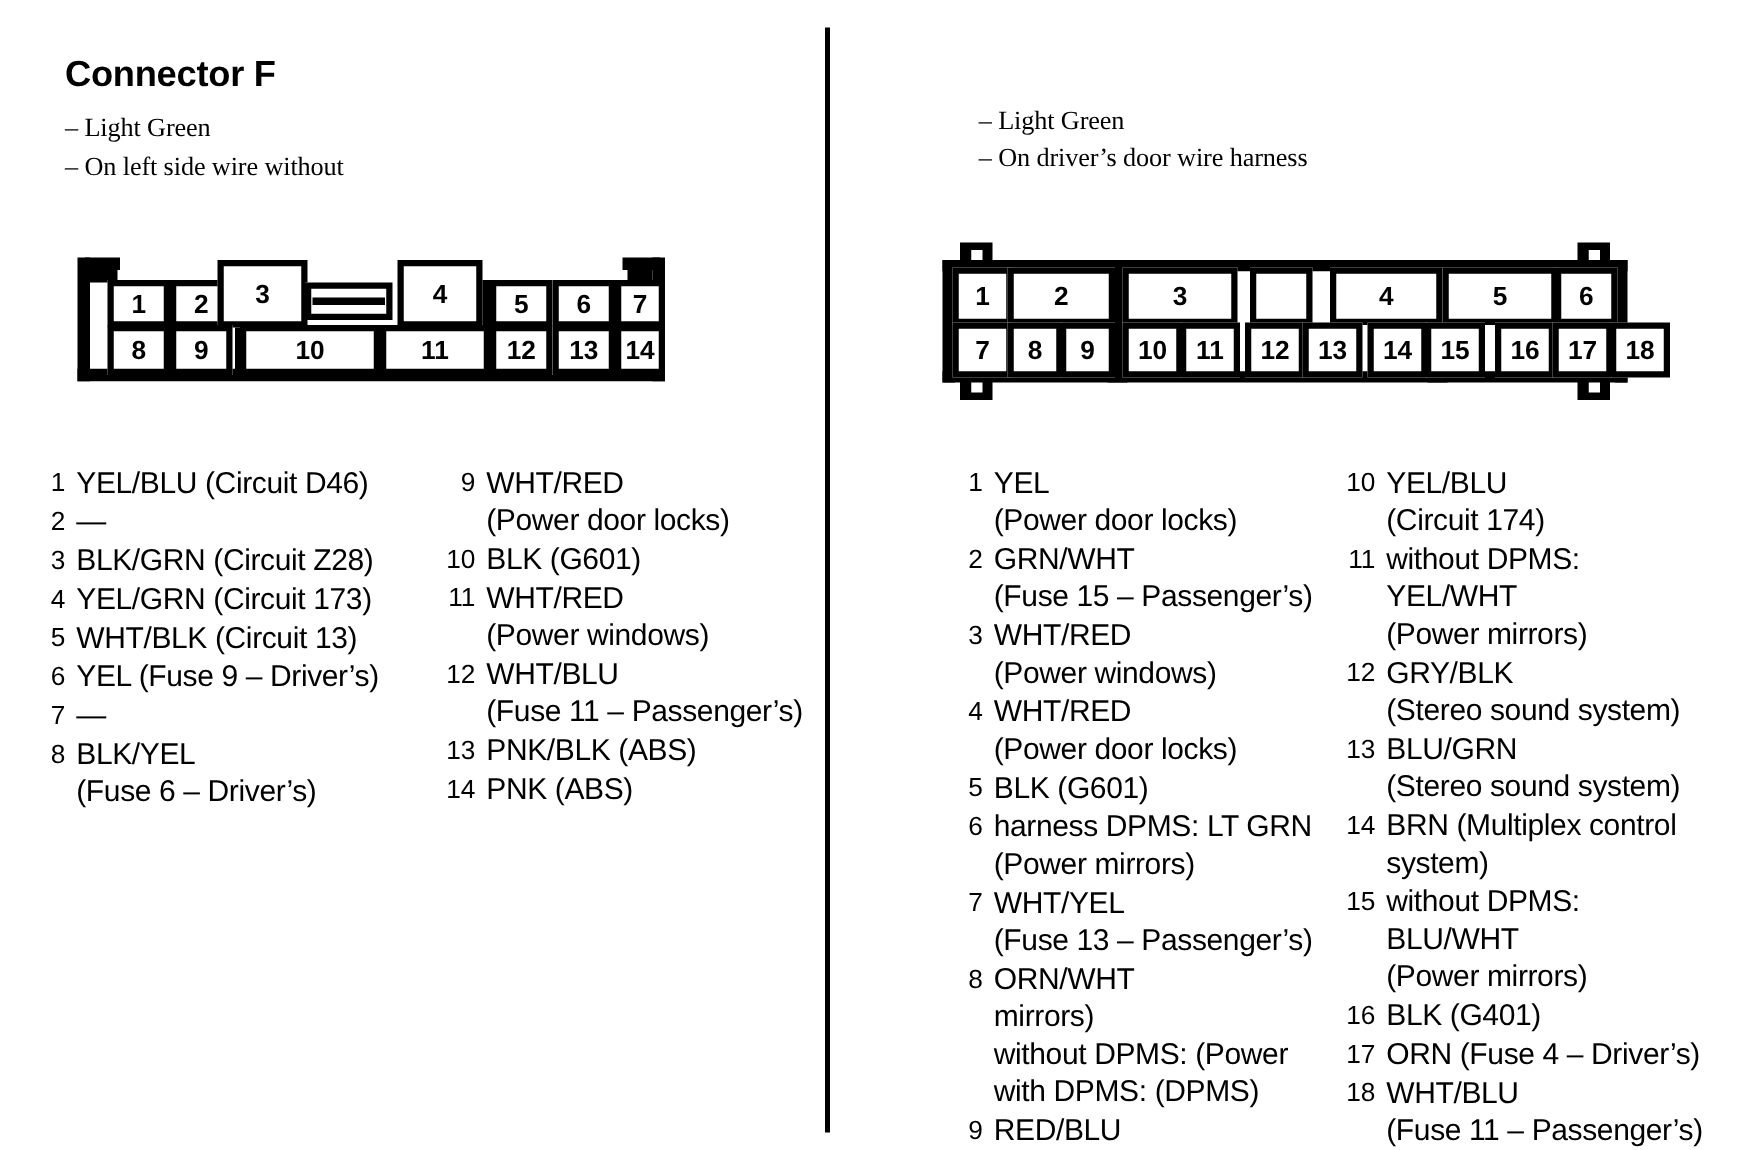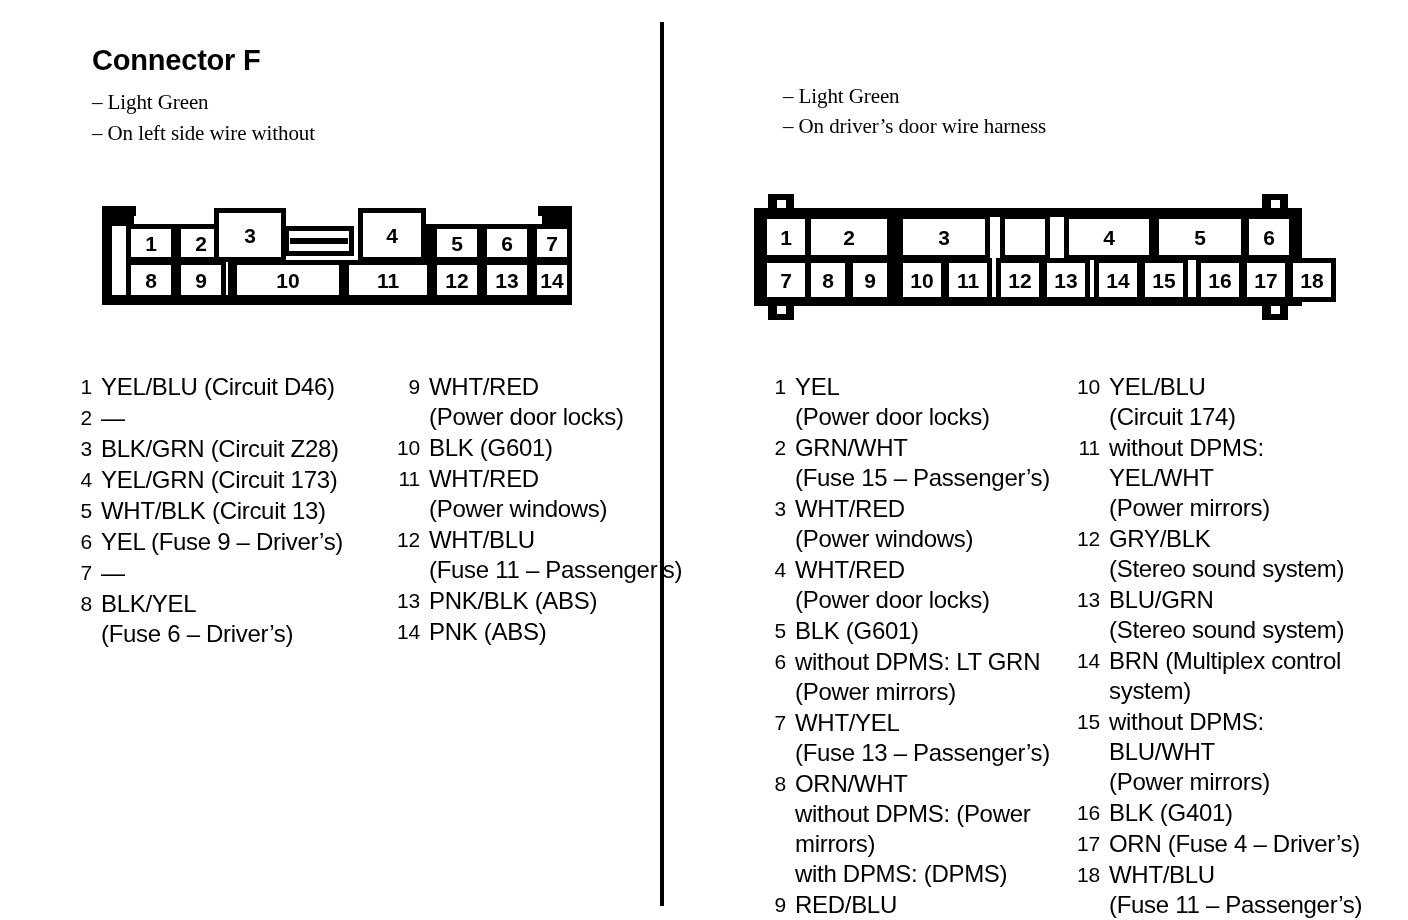--- a/index.html
+++ b/index.html
@@ -15,21 +15,21 @@
     color: #000000;
     overflow: hidden;
   }
 
   
   .panel {
     position: absolute;
     top: 0;
     height: 920px;
   }
-  #panel-f { left: 0;   width: 660px; margin-left: 40px; }
+  #panel-f { left: 0;   width: 660px; }
   #panel-h { left: 664px; width: 744px; }
 
   .divider {
     position: absolute;
     left: 660px;
     top: 22px;
     width: 4px;
     height: 884px;
     background: #000;
   }
@@ -348,37 +348,37 @@
       </div>
       <div class="pinrow">
         <div class="pin-num">5</div>
         <div class="pin-desc">
           <span class="ln">BLK (G601)</span>
         </div>
       </div>
       <div class="pinrow">
         <div class="pin-num">6</div>
         <div class="pin-desc">
-          <span class="ln">without DPMS: LT GRN</span>
+          <span class="ln">harness DPMS: LT GRN</span>
           <span class="ln">(Power mirrors)</span>
         </div>
       </div>
       <div class="pinrow">
         <div class="pin-num">7</div>
         <div class="pin-desc">
           <span class="ln">WHT/YEL</span>
           <span class="ln">(Fuse 13 – Passenger’s)</span>
         </div>
       </div>
       <div class="pinrow">
         <div class="pin-num">8</div>
         <div class="pin-desc">
           <span class="ln">ORN/WHT</span>
+          <span class="ln">mirrors)</span>
           <span class="ln">without DPMS: (Power</span>
-          <span class="ln">mirrors)</span>
           <span class="ln">with DPMS: (DPMS)</span>
         </div>
       </div>
       <div class="pinrow">
         <div class="pin-num">9</div>
         <div class="pin-desc">
           <span class="ln">RED/BLU</span>
         </div>
       </div>
     </div>

